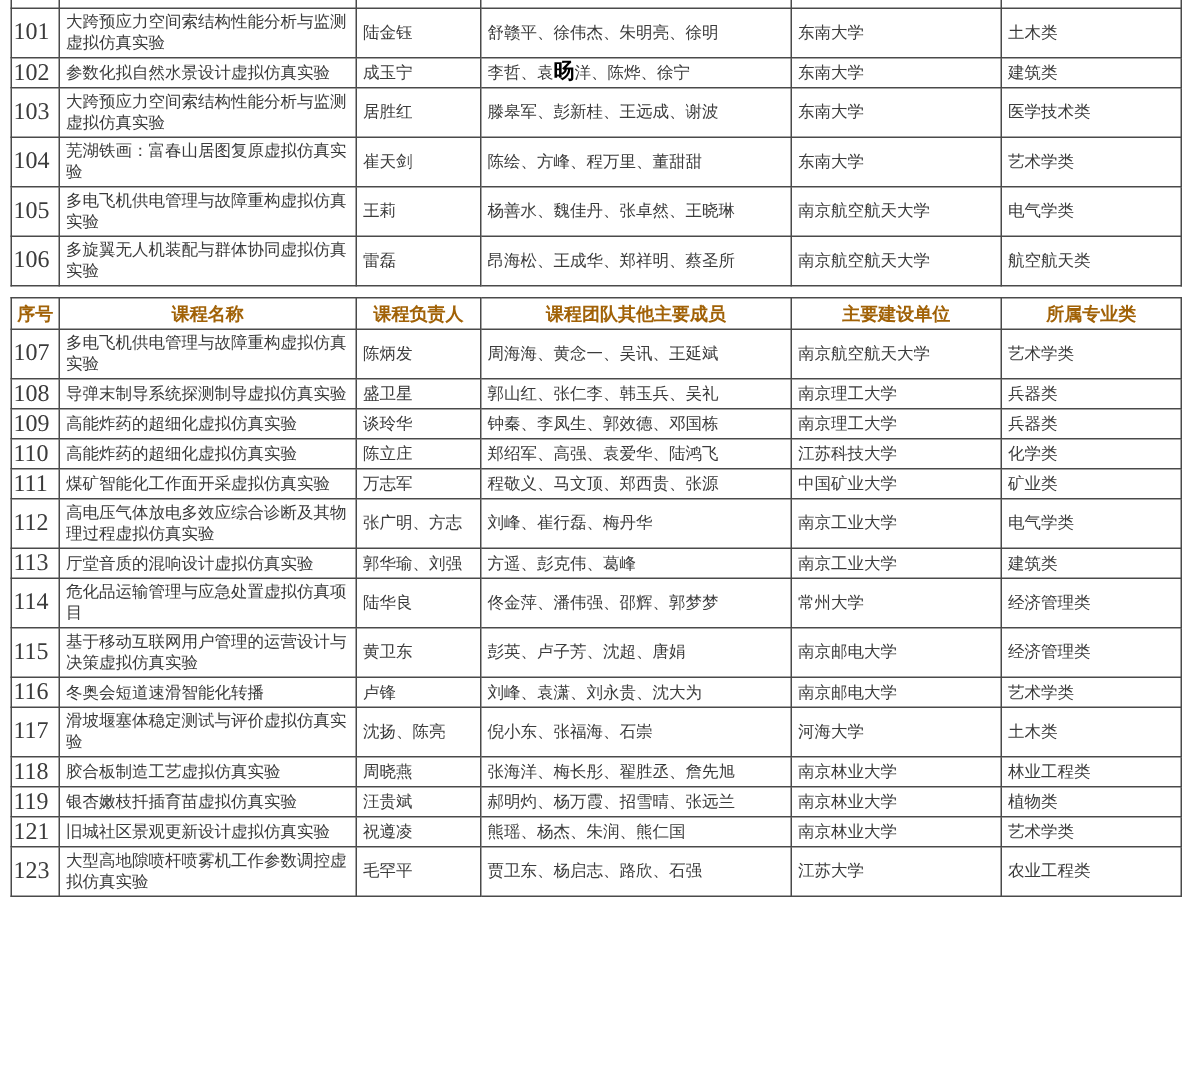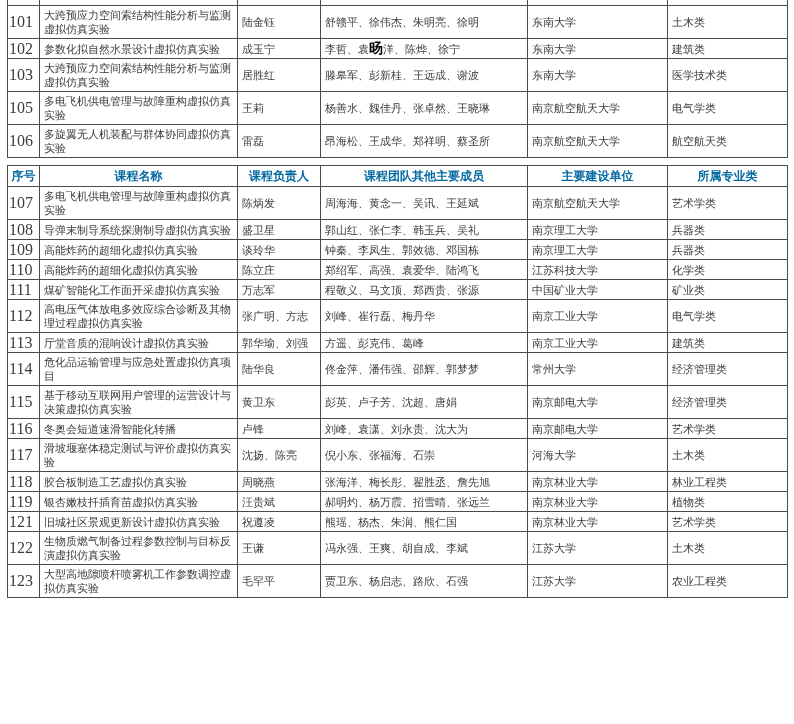--- a/index.html
+++ b/index.html
@@ -10,21 +10,21 @@
   }
   .tablewrap{padding:0 0 0 7px;}
   table{border-collapse:collapse;table-layout:fixed;width:780px;}
   td,th{
     border:1px solid #4a4a4a;
     font-size:11px;line-height:14px;
     padding:2px 4px;vertical-align:middle;
     overflow:hidden;word-break:break-all;
   }
   th{
-    font-weight:bold;text-align:center;color:#0369a1;
+    font-weight:bold;text-align:center;color:#a16207;
     font-size:12px;line-height:14px;padding:3px 1px;height:14px;
   }
   td.no{font-size:16px;padding:2px 1px;}
   td{height:15px;}
   tr.sliver td{height:5px;padding:0;border-top:none;}
   table.main{margin-top:7px;}
   .em-char{
     font-family:"DejaVu Sans",sans-serif;
     font-weight:bold;font-size:14px;color:#000;
   }
@@ -68,20 +68,28 @@
           <td>东南大学</td>
           <td>建筑类</td>
         </tr>
         <tr>
           <td class="no">103</td>
           <td>大跨预应力空间索结构性能分析与监测虚拟仿真实验</td>
           <td>居胜红</td>
           <td>滕皋军、彭新桂、王远成、谢波</td>
           <td>东南大学</td>
           <td>医学技术类</td>
+        </tr>
+        <tr>
+          <td class="no">104</td>
+          <td>芜湖铁画：富春山居图复原虚拟仿真实验</td>
+          <td>崔天剑</td>
+          <td>陈绘、方峰、程万里、董甜甜</td>
+          <td>东南大学</td>
+          <td>艺术学类</td>
         </tr>
         <tr>
           <td class="no">105</td>
           <td>多电飞机供电管理与故障重构虚拟仿真实验</td>
           <td>王莉</td>
           <td>杨善水、魏佳丹、张卓然、王晓琳</td>
           <td>南京航空航天大学</td>
           <td>电气学类</td>
         </tr>
         <tr>
@@ -221,28 +229,20 @@
         </tr>
         <tr>
           <td class="no">121</td>
           <td>旧城社区景观更新设计虚拟仿真实验</td>
           <td>祝遵凌</td>
           <td>熊瑶、杨杰、朱润、熊仁国</td>
           <td>南京林业大学</td>
           <td>艺术学类</td>
         </tr>
         <tr>
-          <td class="no">122</td>
-          <td>生物质燃气制备过程参数控制与目标反演虚拟仿真实验</td>
-          <td>王谦</td>
-          <td>冯永强、王爽、胡自成、李斌</td>
-          <td>江苏大学</td>
-          <td>土木类</td>
-        </tr>
-        <tr>
           <td class="no">123</td>
           <td>大型高地隙喷杆喷雾机工作参数调控虚拟仿真实验</td>
           <td>毛罕平</td>
           <td>贾卫东、杨启志、路欣、石强</td>
           <td>江苏大学</td>
           <td>农业工程类</td>
         </tr>
       </tbody>
   </table>
 

